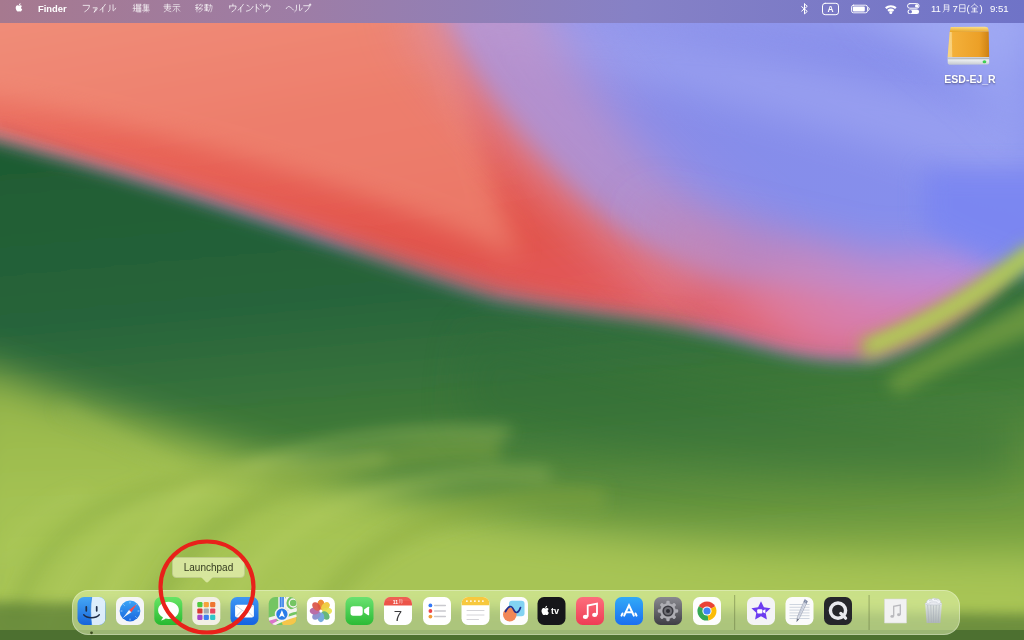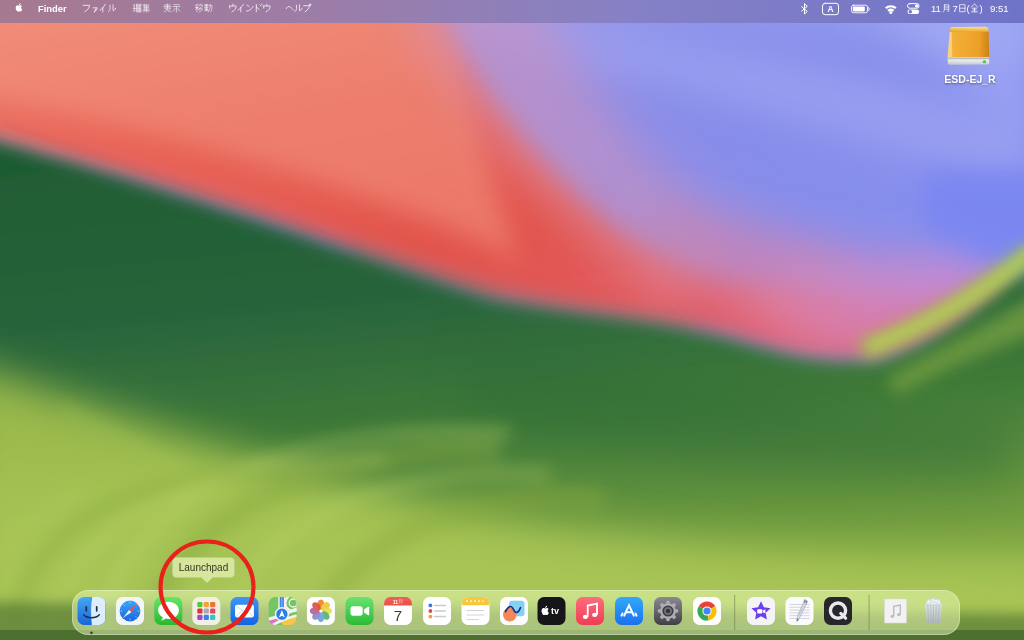--- a/index.html
+++ b/index.html
@@ -578,20 +578,20 @@
   <path d="M10.6,3.4 L37.6,2.3 Q40.2,2.2 40.5,4.5 L40.9,7.1 L9.9,8.2 Z" fill="url(#dskt)"></path>
   <path d="M9.9,8.2 L40.9,7.1 L41.9,31.6 L8.9,32.7 Z" fill="url(#dskf)"></path>
   <path d="M9.9,8.2 L11.5,8.15 L12.6,32.55 L8.9,32.7 Z" fill="#fce8ad" opacity="0.55"></path>
   <path d="M8.9,32.7 L41.9,31.6 L42.1,36.9 Q42.2,38.9 39.7,39 L11.6,39.9 Q9.2,40 9.1,38 Z" fill="url(#dsks)"></path>
   <path d="M9,34.2 L42,33.1" stroke="#9fa5ad" stroke-width="0.6"></path>
   <circle cx="38.3" cy="36.4" r="1.5" fill="#3ecf55"></circle>
 </g>
 <text x="26" y="58.5" font-family="Liberation Sans" font-size="10.5" font-weight="bold" fill="#ffffff" text-anchor="middle" style="text-shadow:0 1px 2px rgba(50,50,80,0.65)">ESD-EJ_R</text>
 </svg>
 
-<div style="position:absolute;left:172px;top:557px;width:63px;height:21px;background:rgba(216,231,160,0.96);border:1px solid rgba(160,172,115,0.45);border-radius:4.5px;box-sizing:border-box;text-align:center;font-family:'Liberation Sans',sans-serif;font-size:10px;line-height:19px;color:#33391f;">Launchpad</div>
+<div style="position:absolute;left:172px;top:557px;width:73px;height:21px;background:rgba(216,231,160,0.96);border:1px solid rgba(160,172,115,0.45);border-radius:4.5px;box-sizing:border-box;text-align:center;font-family:'Liberation Sans',sans-serif;font-size:10px;line-height:19px;color:#33391f;">Launchpad</div>
 <svg style="position:absolute;left:198px;top:577px" width="18" height="9" viewBox="0 0 18 9">
     <path d="M3,0 H15 L10.4,4.8 Q9,6.2 7.6,4.8 Z" fill="rgba(216,231,160,0.96)"></path>
   </svg>
 
 <svg style="position:absolute;left:155px;top:536px" width="105" height="104" viewBox="0 0 105 104">
   <ellipse cx="52" cy="51" rx="46.5" ry="45.5" fill="none" stroke="#e8211a" stroke-width="4.1"></ellipse>
 </svg>
 
 </body></html>

